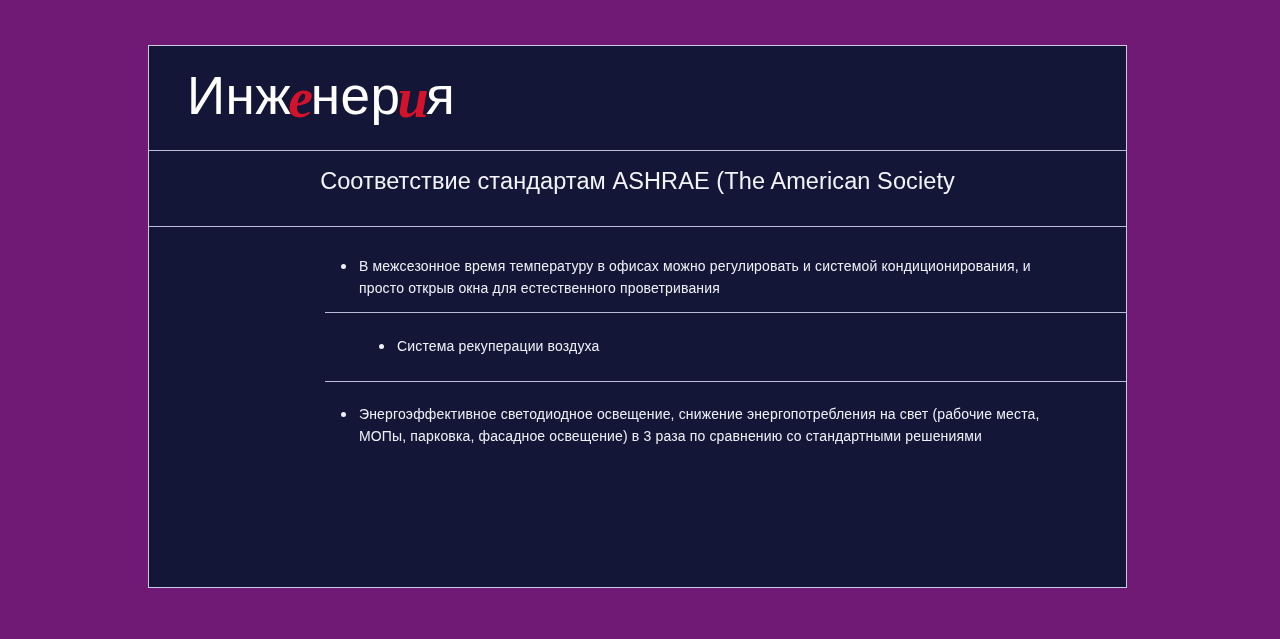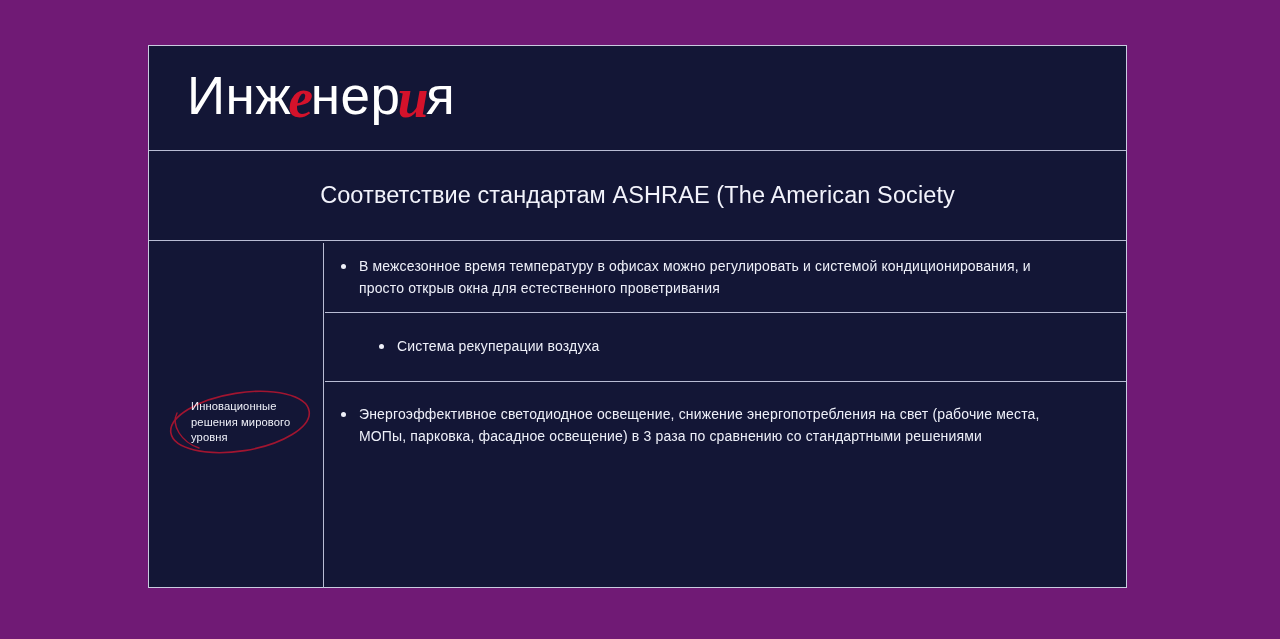--- a/index.html
+++ b/index.html
@@ -64,21 +64,21 @@
     font-size: 56px;
     position: relative;
     margin: 0 -3px;
     top: 3px;
   }
 
   
   .title-band {
     position: absolute;
     left: 0;
-    top: 103px;
+    top: 89px;
     width: 100%;
     height: 92px;
     box-sizing: border-box;
     border-bottom: 1px solid #b9bcd4;
     display: flex;
     flex-direction: row;
     align-items: center;
     justify-content: center;
     gap: 24px;
   }
@@ -211,29 +211,20 @@
     <div class="logo-band">
       <div class="logo"><span>Инж</span><span class="script">е</span><span>нер</span><span class="script">и</span><span>я</span></div>
     </div>
 
     <div class="title-band">
       <div class="title-line">Соответствие стандартам ASHRAE (The American Society</div>
     </div>
 
     <div class="table-region">
 
-      <div class="left-col">
-        <div class="note-wrap">
-          <svg class="note-ellipse" viewBox="0 0 155 73">
-            <ellipse cx="77" cy="37" rx="70" ry="29" transform="rotate(-9 77 37)" fill="none" stroke="#a11530" stroke-width="1.6" stroke-linecap="round"></ellipse>
-            <path d="M14 28 C8 40 18 57 36 63" fill="none" stroke="#a11530" stroke-width="1.4" stroke-linecap="round"></path>
-          </svg>
-          <div class="note-text">Инновационные решения мирового уровня</div>
-        </div>
-      </div>
 
       <div class="right-col">
 
         <div class="row r1">
           <div class="full-cell">
             <div class="bullet pad-a" style="max-width:700px;">В межсезонное время температуру в офисах можно регулировать и системой кондиционирования, и просто открыв окна для естественного проветривания</div>
           </div>
         </div>
 
 

